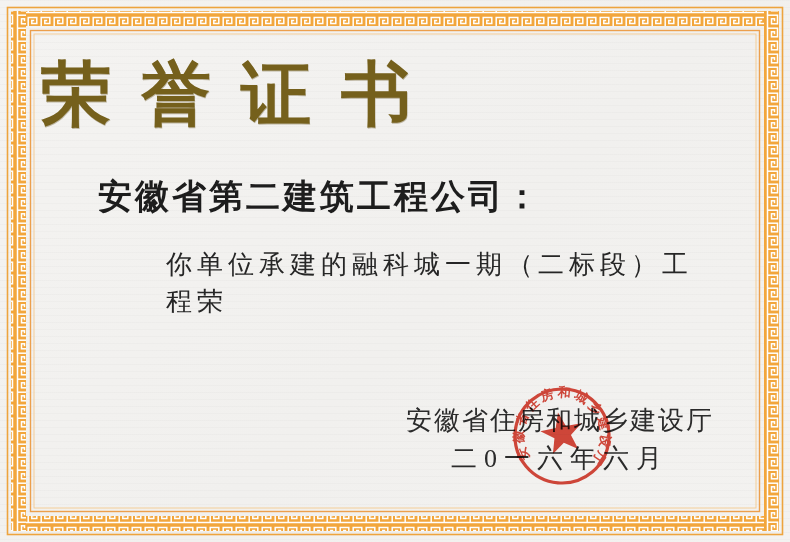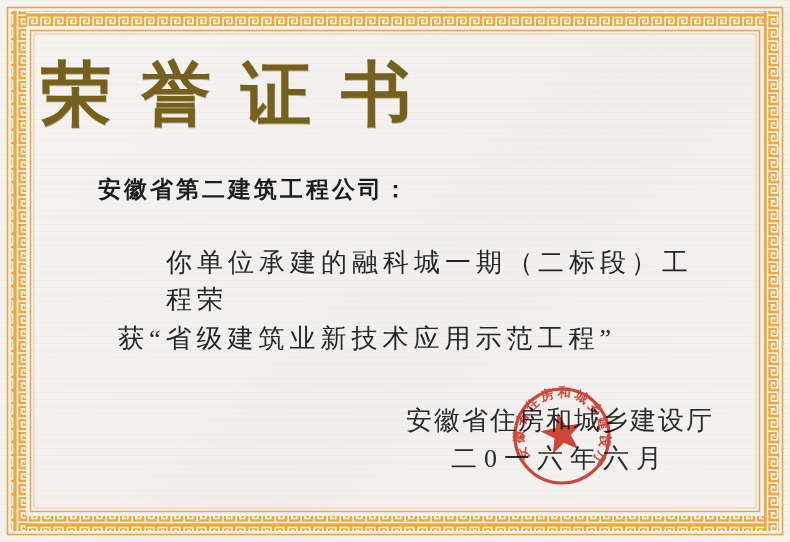--- a/index.html
+++ b/index.html
@@ -35,29 +35,29 @@
     position:absolute;top:48px;left:0;width:100%;
     text-align:left;
     font-size:70px;font-weight:700;
     color:var(--title-gold);
     letter-spacing:30px;text-indent:30px;
     text-shadow:0.5px 0.5px 0 rgba(90,70,15,0.35);
     margin-left:11px;
   }
   .recipient{
     position:absolute;left:98px;top:174px;
-    font-size:23px;font-weight:700;color:#1d1d1d;
+    font-size:34px;font-weight:700;color:#1d1d1d;
     letter-spacing:3px;
   }
   .body-text{
     position:absolute;left:118px;top:246px;width:580px;
     font-size:26px;color:var(--ink);
     letter-spacing:5px;line-height:37px;
   }
-  .body-text .indent{padding-left:48px;font-family:Liberation Mono, monospace;}
+  .body-text .indent{padding-left:48px;}
   .issuer-block{
     position:absolute;left:395px;top:402px;width:330px;
     text-align:center;color:#2b2b2b;
     font-size:26px;line-height:38px;
   }
   .issuer{letter-spacing:2px;}
   .issue-date{letter-spacing:7px;}
   .seal{
     position:absolute;left:497px;top:371px;width:130px;height:130px;
     mix-blend-mode:multiply;opacity:0.92;
@@ -91,21 +91,20 @@
     <rect class="thin-inner" x="30.5" y="30.5" width="729" height="481"></rect>
     <rect class="thin-inner2" x="34" y="34" width="722" height="474"></rect>
   </svg>
 
   <div class="title">荣誉证书</div>
 
   <div class="recipient">安徽省第二建筑工程公司：</div>
 
   <div class="body-text">
     <div class="indent">你单位承建的融科城一期（二标段）工程荣</div>
-    <div>获“省级建筑业新技术应用示范工程”</div>
   </div>
 
   <div class="issuer-block">
     <div class="issuer">安徽省住房和城乡建设厅</div>
     <div class="issue-date">二0一六年六月</div>
   </div>
 
   <svg class="seal" viewBox="0 0 130 130" xmlns="http://www.w3.org/2000/svg">
     <g transform="rotate(5 65 65)">
       <circle class="seal-ring" cx="65" cy="65" r="47"></circle>

